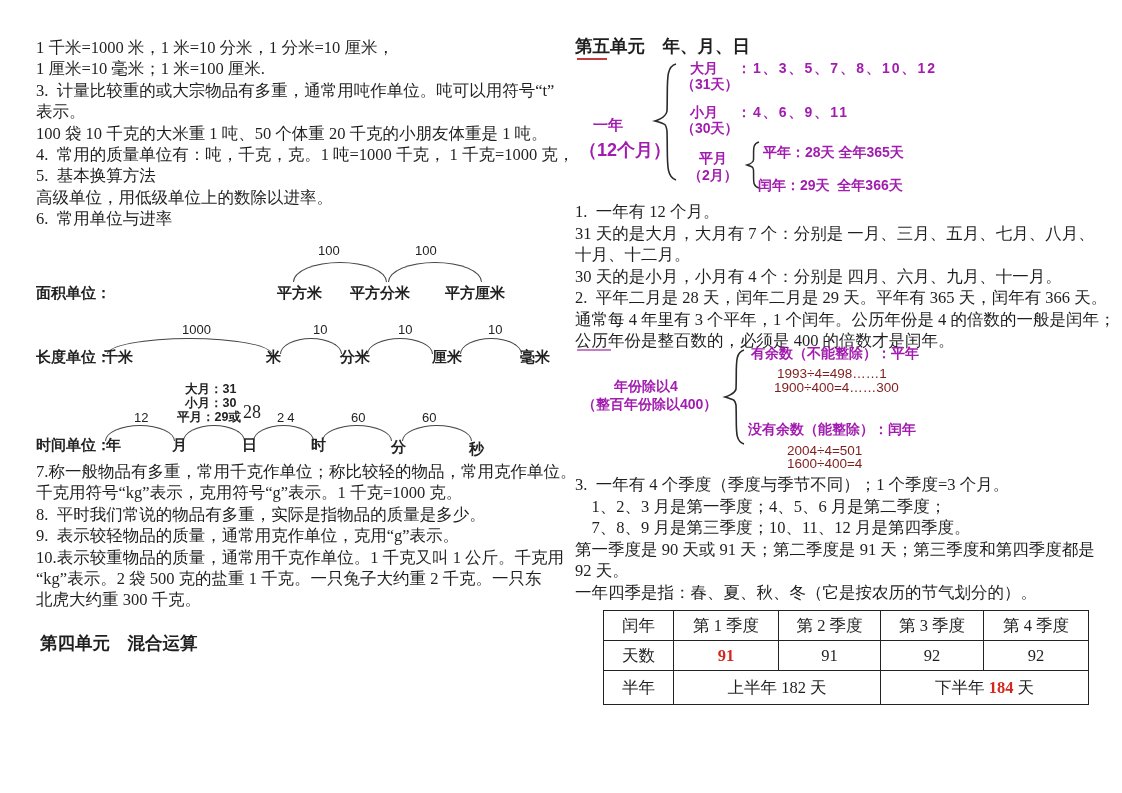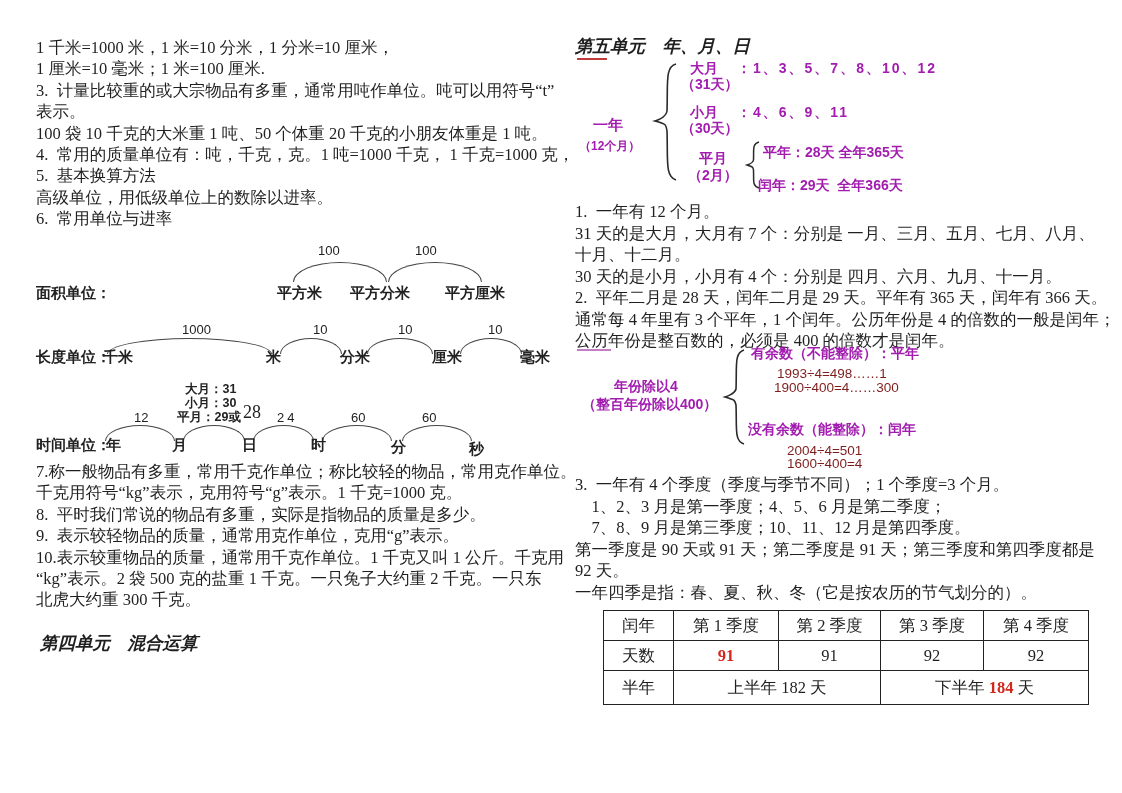--- a/index.html
+++ b/index.html
@@ -2,21 +2,21 @@
 <html><head>
 <meta charset="utf-8">
 <style>
   html,body{margin:0;padding:0;background:#e8e8e8;}
   .page{position:relative;width:1122px;height:793px;background:#ffffff;overflow:hidden;
         font-family:"Liberation Serif","DejaVu Serif",serif;color:#1f1f1f;}
   .abs{position:absolute;white-space:pre;}
   .ln{white-space:pre;font-size:16.5px;line-height:21.4px;color:#1f1f1f;}
   .rln{line-height:21.5px;}
   .para{position:absolute;}
-  .bold-title{font-weight:bold;font-style:italic;font-size:17.5px;white-space:pre;}
+  .bold-title{font-weight:bold;font-size:17.5px;white-space:pre;}
   .lsans{font-family:"Liberation Sans","DejaVu Sans",sans-serif;font-size:15px;font-weight:600;color:#222;}
   .num{font-family:"Liberation Sans","DejaVu Sans",sans-serif;font-size:13px;color:#222;}
   .note{font-family:"Liberation Sans","DejaVu Sans",sans-serif;font-size:12.5px;font-weight:600;color:#222;}
   .bignote{font-size:18px;font-family:Liberation Serif, serif;color:#222;}
   .dsans{font-family:"Liberation Sans","DejaVu Sans",sans-serif;font-size:14px;font-weight:600;color:#a21caf;}
   .deq{font-family:"Liberation Sans","DejaVu Sans",sans-serif;font-size:13.5px;font-weight:500;color:#7f1d1d;}
   .arc{position:absolute;border:1.4px solid #454545;border-bottom:none;
        border-radius:50% 50% 0 0 / 100% 100% 0 0;}
   .redline{position:absolute;height:2px;background:#c23b3b;}
   .pinkline{position:absolute;height:2px;background:#c47ec4;}
@@ -97,21 +97,21 @@
     <div class="ln">“kg”表示。2 袋 500 克的盐重 1 千克。一只兔子大约重 2 千克。一只东</div>
     <div class="ln">北虎大约重 300 千克。</div>
   </div>
 
   <span class="abs bold-title" style="left:40px;top:631px;">第四单元　混合运算</span>
 
   <span class="abs bold-title" style="left:575px;top:34px;">第五单元　年、月、日</span>
   <div class="redline" style="left:577px;top:58px;width:30px;"></div>
 
   <span class="abs dsans" style="left:593px;top:116px;font-size:15px;">一年</span>
-  <span class="abs dsans" style="left:579px;top:138px;font-size:12px;">（12个月）</span>
+  <span class="abs dsans" style="left:579px;top:138px;font-size:18px;">（12个月）</span>
   <svg class="brace" style="left:652px;top:62px;" width="28" height="120">
     <path d="M24 2 C13 5 16 20 15 49 C14 56 3 59 3 59 C14 62 14 62 15 69 C16 98 13 115 24 118" fill="none" stroke="#2a2a2a" stroke-width="1.6"></path>
   </svg>
   <span class="abs dsans" style="left:690px;top:60px;">大月</span>
   <span class="abs dsans" style="left:681px;top:76px;">（31天）</span>
   <span class="abs dsans" style="left:737px;top:60px;letter-spacing:2px;">：1、3、5、7、8、10、12</span>
   <span class="abs dsans" style="left:690px;top:104px;">小月</span>
   <span class="abs dsans" style="left:681px;top:120px;">（30天）</span>
   <span class="abs dsans" style="left:737px;top:104px;letter-spacing:2px;">：4、6、9、11</span>
   <span class="abs dsans" style="left:699px;top:150px;">平月</span>

